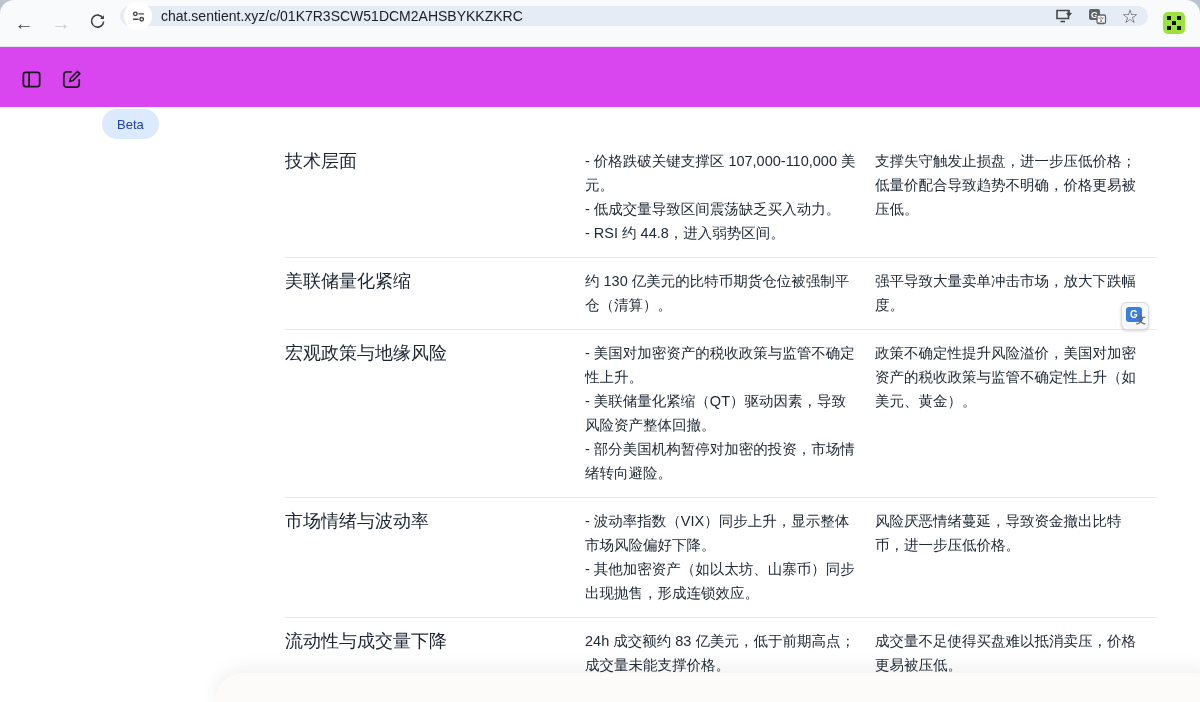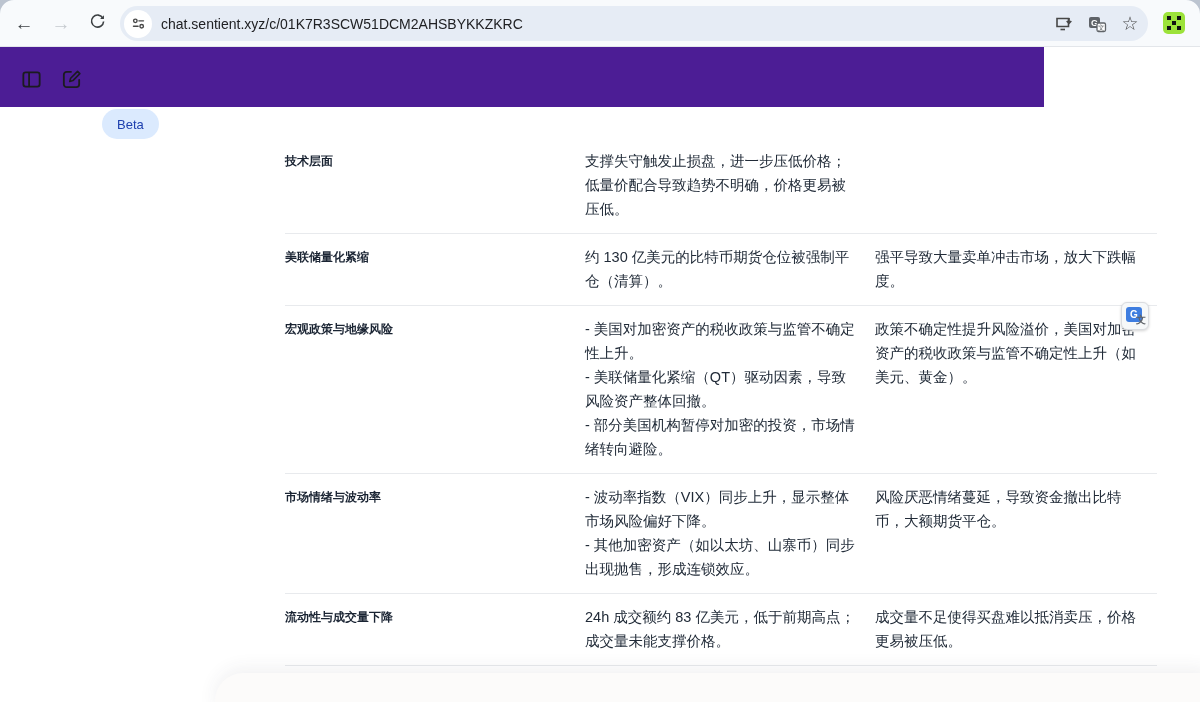--- a/index.html
+++ b/index.html
@@ -6,51 +6,51 @@
   html,body { width:1200px; height:702px; overflow:hidden; background:#fff;
     font-family:"Liberation Sans","DejaVu Sans",sans-serif; }
 
   
   .chrome { position:absolute; left:0; top:0; width:1200px; height:47px;
     background:#f8fafc; border-bottom:1px solid #e3e6ea; }
   .nav-btn { position:absolute; top:10px; width:28px; height:28px; border:none; background:transparent;
     font-size:19px; line-height:26px; color:#3c4043; cursor:pointer; text-align:center; border-radius:50%; }
   .nav-btn.disabled { color:#c5c9ce; }
   .btn-back { left:10px; } .btn-fwd { left:47px; } .btn-reload { left:83px; }
-  .omnibox { position:absolute; left:120px; top:6px; width:1028px; height:35px;
+  .omnibox { position:absolute; left:120px; top:6px; width:1028px; height:20px;
     background:#e6ecf5; border-radius:18px; display:flex; align-items:center; }
   .site-ctl { width:28px; height:28px; margin-left:4px; background:#fff; border-radius:50%;
     display:flex; align-items:center; justify-content:center; border:none; cursor:pointer; }
   .url-text { margin-left:9px; font-size:14px; color:#202124; white-space:nowrap; flex:1 1 auto;
     overflow:hidden; }
   .omni-ic { width:30px; height:28px; border:none; background:transparent; cursor:pointer;
     display:flex; align-items:center; justify-content:center; margin-right:3px; flex:0 0 auto; }
   .star-glyph { font-size:19px; color:#474747; line-height:1; }
   .ext-btn { position:absolute; left:1162px; top:11px; width:24px; height:24px; border:none;
     background:transparent; cursor:pointer; padding:0; }
   .corner { position:absolute; top:0; width:14px; height:14px; }
   .corner svg { display:block; }
 
   
-  .app-bar { position:absolute; left:0; top:47px; width:1044px; height:60px; background:#4c1d95; }
+  .app-bar { position:absolute; left:0; top:47px; width:1200px; height:60px; background:#d946ef; }
   .tool-btn { position:absolute; top:17px; width:30px; height:30px; border:none; background:transparent;
     cursor:pointer; display:flex; align-items:center; justify-content:center; }
   .tb-sidebar { left:16px; } .tb-compose { left:56px; }
   .beta-badge { position:absolute; left:102px; top:62px; height:30px; padding:0 15px;
     background:#dbeafe; color:#1e40af; font-size:13px; font-weight:500; border-radius:999px;
     display:flex; align-items:center; }
 
   
   .table-wrap { position:absolute; left:285px; top:138px; width:872px; color:#212b38; }
   .t-row { display:grid; grid-template-columns:300px 290px 282px; border-bottom:1px solid #e8eaed;
     padding:11px 0 12px 0; }
   .t-head { padding:0 0 13px 0; }
   .t-cell { font-size:14.5px; line-height:24px; padding-right:16px; }
   .t-cell.hdr { font-weight:bold; color:#0f172a; font-size:15px; }
-  .t-cell.factor { font-weight:bold; color:#1a2433; font-size:12px; }
+  .t-cell.factor { font-weight:normal; color:#1a2433; font-size:18px; }
   .t-line { margin:0; }
 
   
   .gt-popup { position:absolute; left:1121px; top:302px; width:28px; height:28px; background:#f6f8f9;
     border:1px solid #dadce0; border-radius:6px; box-shadow:0 1px 3px rgba(0,0,0,.18); cursor:pointer; }
   .gt-box { position:absolute; left:4px; top:4px; width:16px; height:15px; background:#3e7de0;
     border-radius:3px; color:#fff; font-size:10px; font-weight:bold; text-align:center; line-height:15px; }
   .gt-wen { position:absolute; right:2px; bottom:2px; font-size:10px; color:#5f6368; font-weight:bold; }
   .input-dock { position:absolute; left:215px; top:673px; width:995px; height:40px;
     background:#fcfbfa; border-radius:28px 10px 0 0;
@@ -136,20 +136,25 @@
       <path d="M10.2 14 l.9-3.3 7.2-7.2 2.4 2.4-7.2 7.2z" fill="none" stroke="#1b1b1f" stroke-width="1.7" stroke-linejoin="round"></path>
     </svg>
   </button>
   <span class="beta-badge">Beta</span>
 </div>
 
 <div class="table-wrap" id="factors-table">
     <div class="t-row">
       <div class="t-cell factor">技术层面</div>
       <div class="t-cell">
+        <div class="t-line">- 价格跌破关键支撑区 107,000-110,000 美元。</div>
+        <div class="t-line">- 低成交量导致区间震荡缺乏买入动力。</div>
+        <div class="t-line">- RSI 约 44.8，进入弱势区间。</div>
+      </div>
+      <div class="t-cell">
         <div class="t-line">支撑失守触发止损盘，进一步压低价格；低量价配合导致趋势不明确，价格更易被压低。</div>
       </div>
     </div>
     <div class="t-row">
       <div class="t-cell factor">美联储量化紧缩</div>
       <div class="t-cell">
         <div class="t-line">约 130 亿美元的比特币期货仓位被强制平仓（清算）。</div>
       </div>
       <div class="t-cell">
         <div class="t-line">强平导致大量卖单冲击市场，放大下跌幅度。</div>
@@ -166,21 +171,21 @@
         <div class="t-line">政策不确定性提升风险溢价，美国对加密资产的税收政策与监管不确定性上升（如美元、黄金）。</div>
       </div>
     </div>
     <div class="t-row">
       <div class="t-cell factor">市场情绪与波动率</div>
       <div class="t-cell">
         <div class="t-line">- 波动率指数（VIX）同步上升，显示整体市场风险偏好下降。</div>
         <div class="t-line">- 其他加密资产（如以太坊、山寨币）同步出现抛售，形成连锁效应。</div>
       </div>
       <div class="t-cell">
-        <div class="t-line">风险厌恶情绪蔓延，导致资金撤出比特币，大额期货平仓。</div>
+        <div class="t-line">风险厌恶情绪蔓延，导致资金撤出比特币，进一步压低价格。</div>
       </div>
     </div>
     <div class="t-row">
       <div class="t-cell factor">流动性与成交量下降</div>
       <div class="t-cell">
         <div class="t-line">24h 成交额约 83 亿美元，低于前期高点；成交量未能支撑价格。</div>
       </div>
       <div class="t-cell">
         <div class="t-line">成交量不足使得买盘难以抵消卖压，价格更易被压低。</div>
       </div>

